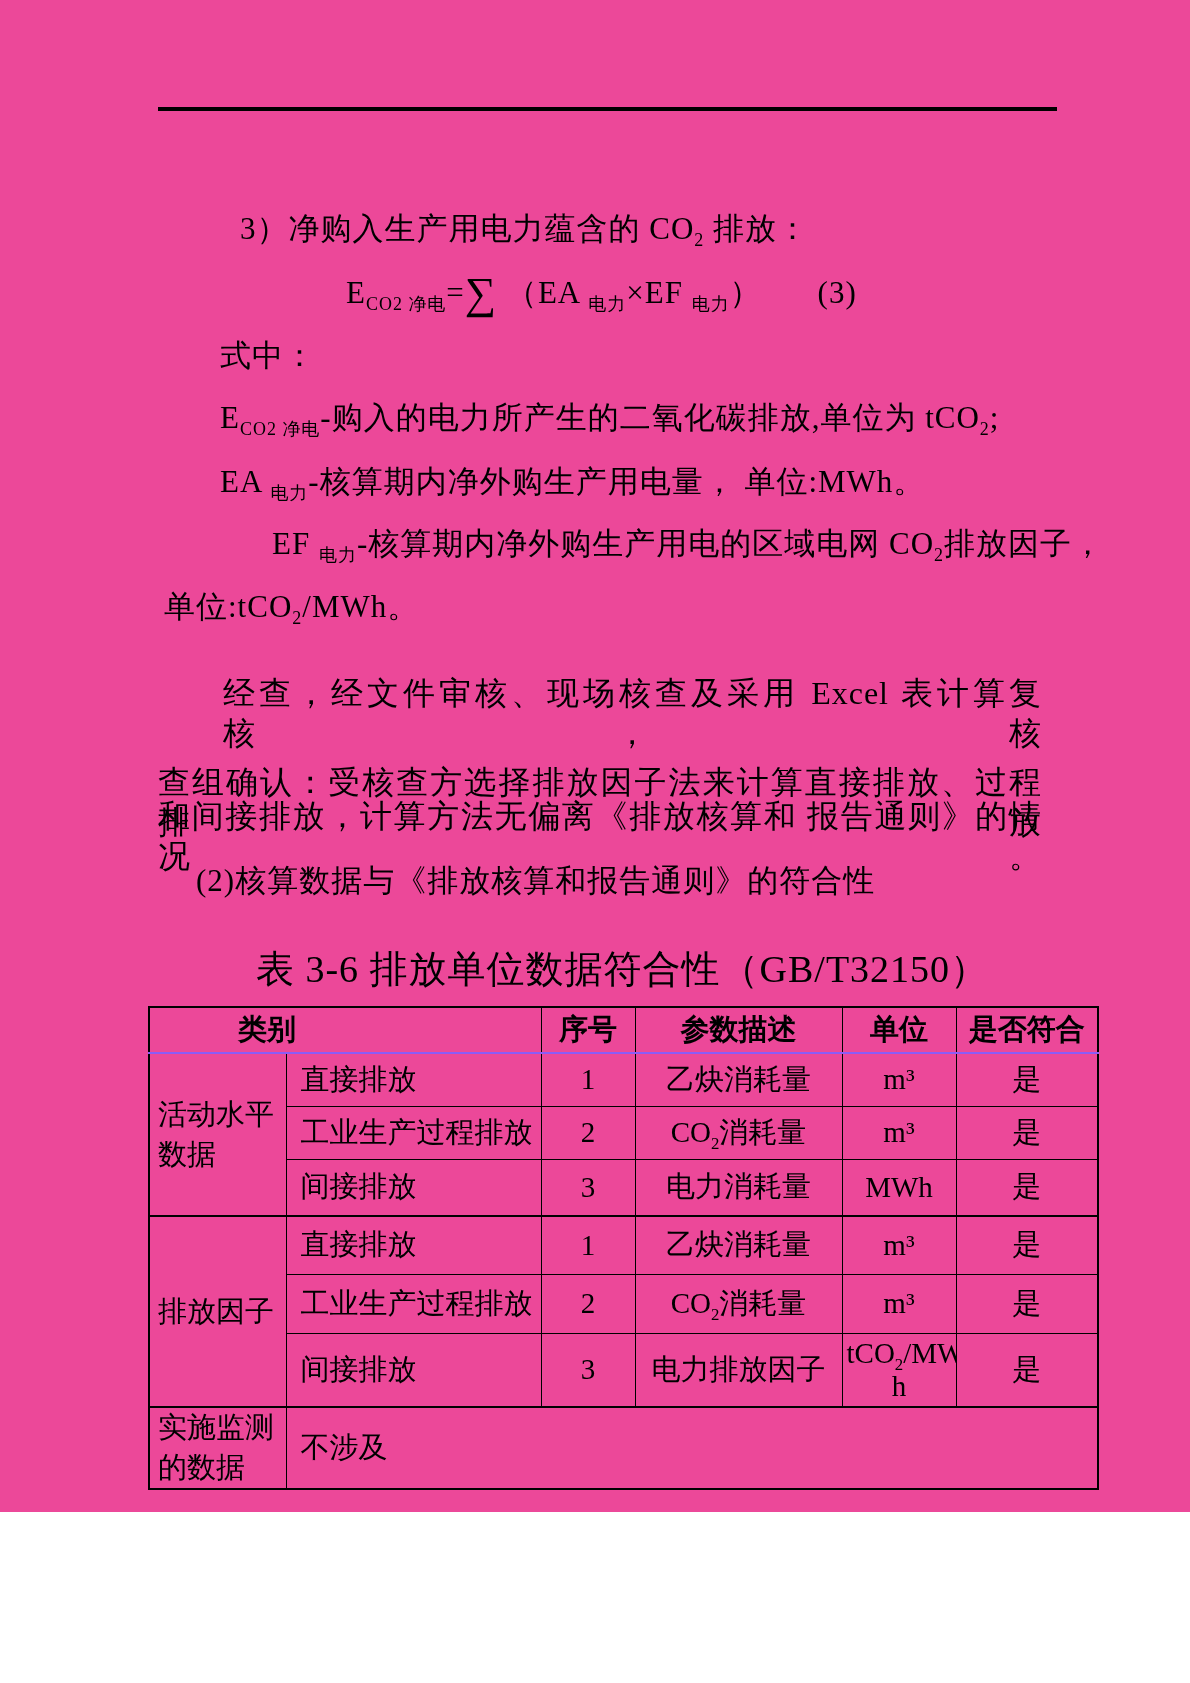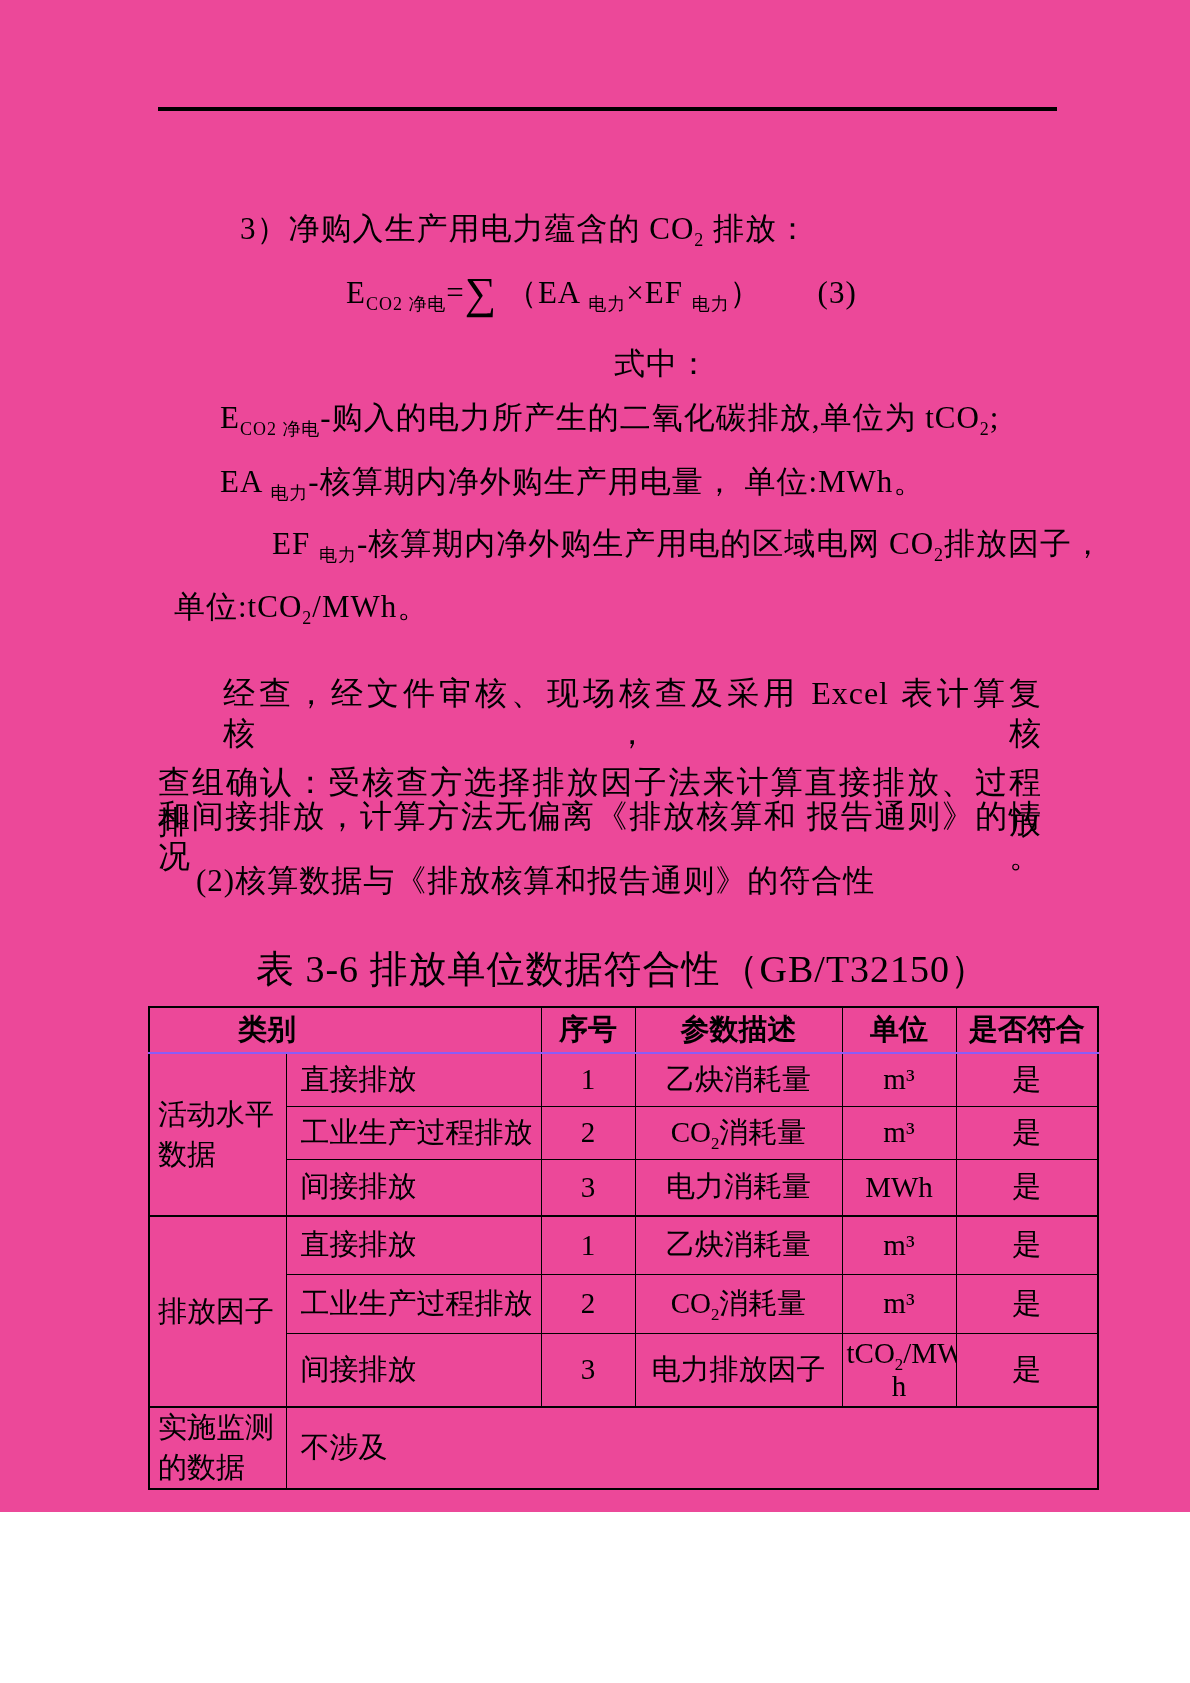--- a/index.html
+++ b/index.html
@@ -54,29 +54,29 @@
 <div class="page">
 
   <div class="rule"></div>
 
   <div class="line" style="top:209px; padding-left:82px;">3）净购入生产用电力蕴含的 CO<sub>2</sub> 排放：</div>
 
   <div class="line" style="top:270px; padding-left:188px; line-height:46px;">
     <span>E<sub>CO2 净电</sub>=<span class="sigma">∑</span> （EA <sub>电力</sub>×EF <sub>电力</sub>）</span><span class="eqnum">(3)</span>
   </div>
 
-  <div class="line" style="top:344px; padding-left:62px;text-align:center;">式中：</div>
+  <div class="line" style="top:336px; padding-left:62px;">式中：</div>
 
   <div class="line" style="top:398px; padding-left:62px;">E<sub>CO2 净电</sub>-购入的电力所产生的二氧化碳排放,单位为 tCO<sub>2</sub>;</div>
 
   <div class="line" style="top:462px; padding-left:62px;">EA <sub>电力</sub>-核算期内净外购生产用电量， 单位:MWh。</div>
 
   <div class="line" style="top:524px; padding-left:62px;text-align:right;">EF <sub>电力</sub>-核算期内净外购生产用电的区域电网 CO<sub>2</sub>排放因子，</div>
 
-  <div class="line" style="top:587px; padding-left:6px;margin-left:10px;">单位:tCO<sub>2</sub>/MWh。</div>
+  <div class="line" style="top:587px; padding-left:6px;">单位:tCO<sub>2</sub>/MWh。</div>
 
   <div class="pline" style="top:673px; padding-left:65px; width:819px;">经查，经文件审核、现场核查及采用 Excel 表计算复核，核</div>
 
   <div class="pline" style="top:762px;">查组确认：受核查方选择排放因子法来计算直接排放、过程排放</div>
 
   <div class="pline" style="top:796px;">和间接排放，计算方法无偏离《排放核算和 报告通则》的情况。</div>
 
   <div class="line" style="top:861px; padding-left:38px;">(2)核算数据与《排放核算和报告通则》的符合性</div>
 
   <div class="ttitle">表 3-6 排放单位数据符合性（GB/T32150）</div>

